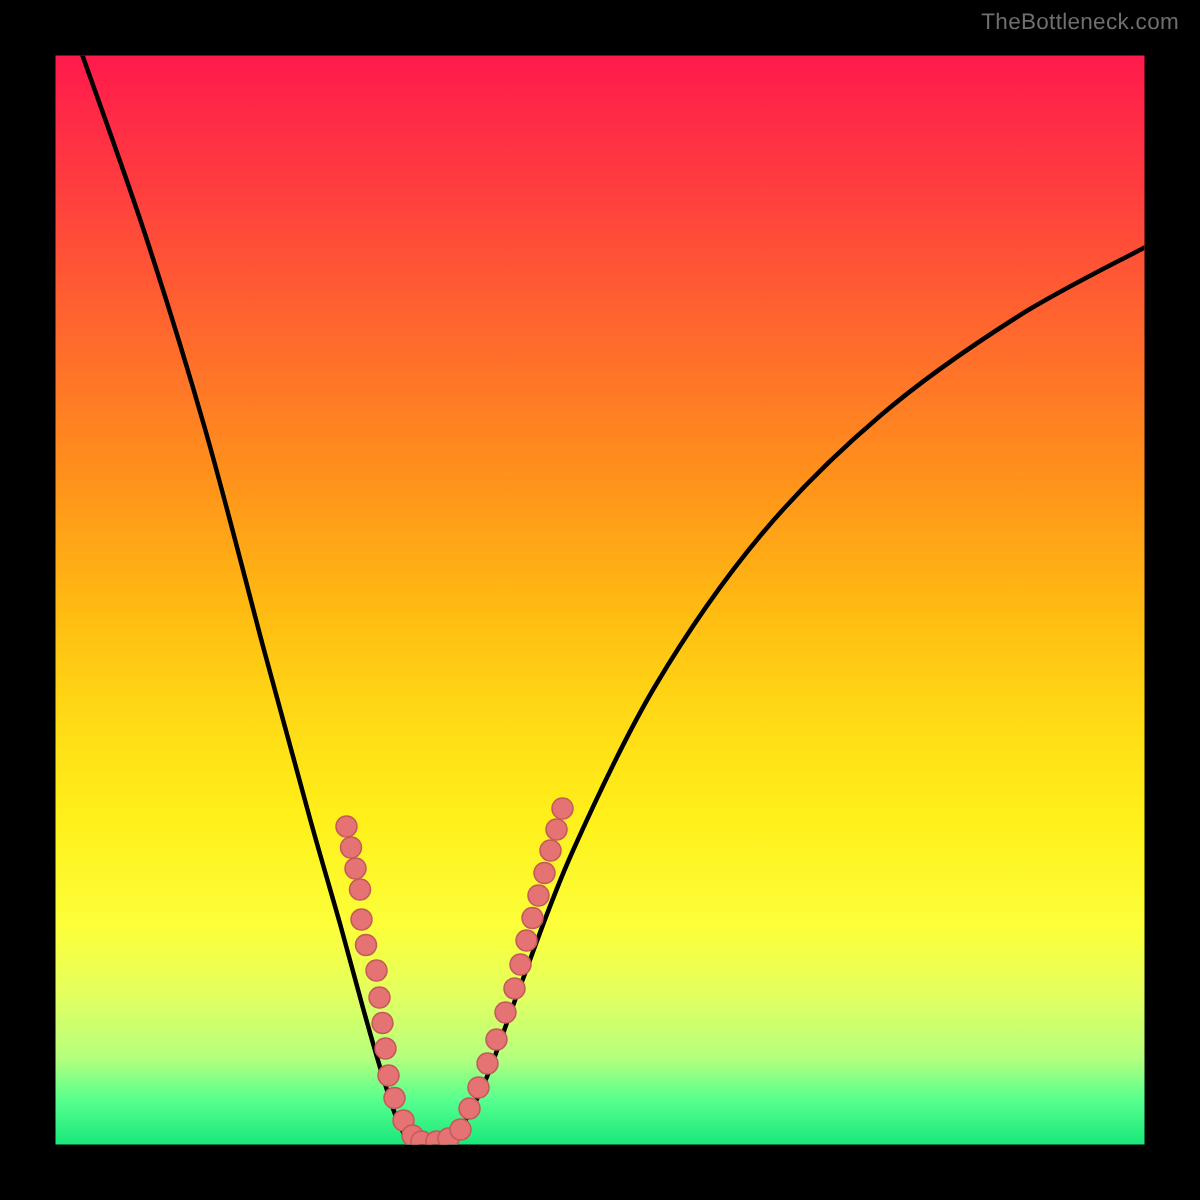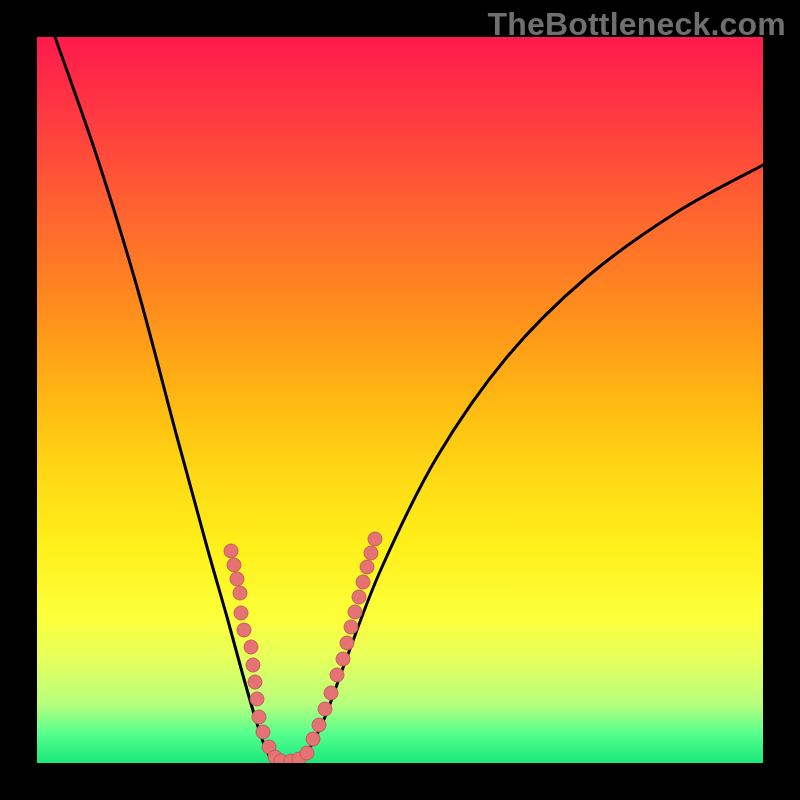--- a/index.html
+++ b/index.html
@@ -38,22 +38,22 @@
       #e4ff5e 86%,
       #b6ff7e 92%,
       #55ff8e 96%,
       #19e87a 100%
     );
   }
   .watermark {
     position: absolute;
     top: 6px;
     right: 14px;
-    font-size: 32px;
-    font-weight: 700;
+    font-size: 15px;
+    font-weight: 400;
     color: #6f6f6f;
     letter-spacing: 0.2px;
   }
   svg.curve {
     position: absolute;
     left: 0;
     top: 0;
   }
 </style>
 </head>

